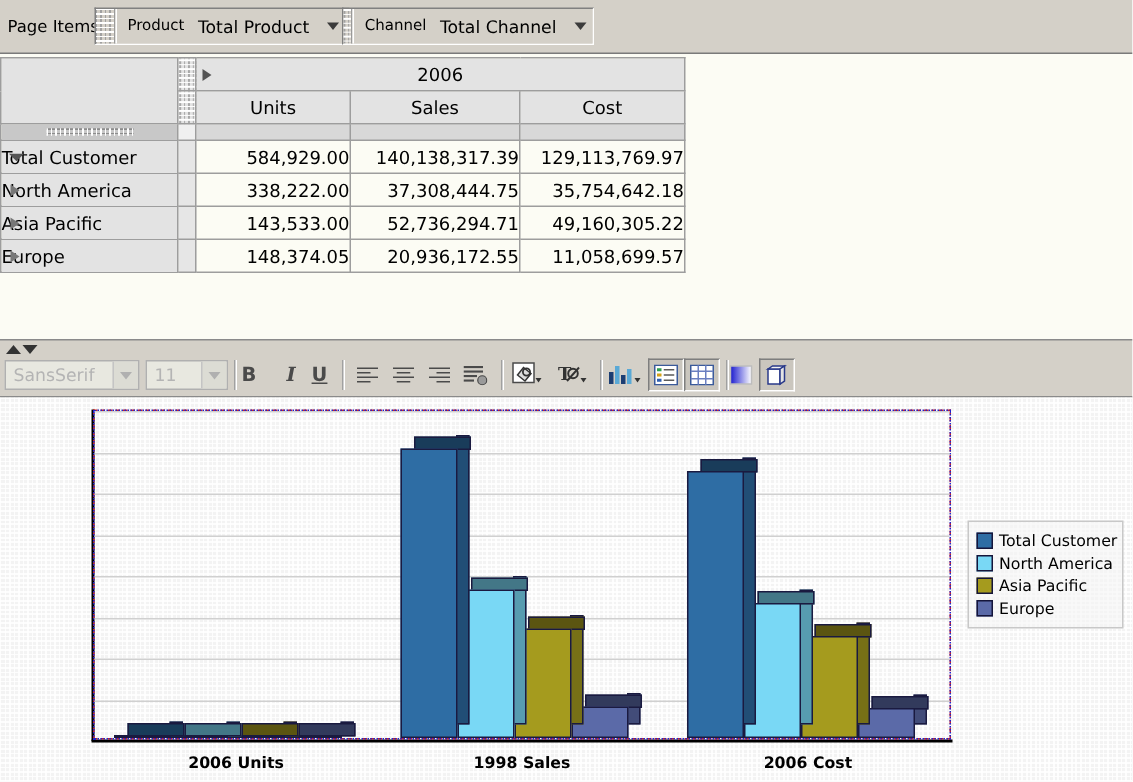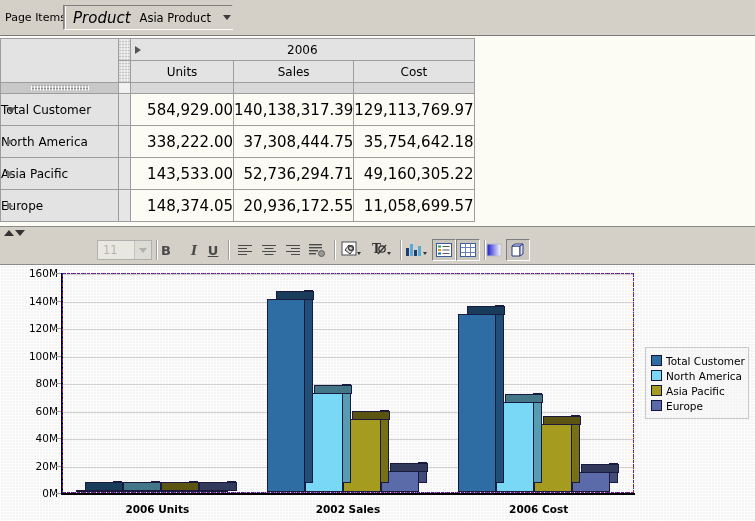--- a/index.html
+++ b/index.html
@@ -58,23 +58,22 @@
     flex: 1;
     background: #d4d0c8;
     display: flex;
     align-items: center;
     padding: 0 4px 0 7px;
     border-left: 1px solid #ffffff;
     box-sizing: border-box;
     position: relative;
   }
   .pi-dim {
-    font-size: 15px;
+    font-size: 10px;
     white-space: nowrap;
-    font-style: italic;
   }
   .pi-val {
     font-size: 11.5px;
     white-space: nowrap;
     margin-left: 9px;
   }
   .pi-arrow {
     margin-left: 12px;
     width: 0; height: 0;
     border-left: 4px solid transparent;
@@ -185,24 +184,24 @@
     left: 6px; top: 50%;
     transform: translateY(-50%);
     width: 0; height: 0;
     border-top: 4px solid transparent;
     border-bottom: 4px solid transparent;
     border-left: 6px solid #777;
   }
   .gut-cell { background: #e6e6e6; }
   .val-cell {
     background: #fcfcf4;
-    height: 32px;
+    height: 22px;
     text-align: right;
     padding-right: 4px;
-    font-size: 15px;
+    font-size: 12px;
     white-space: nowrap;
   }
 
   
   #splitter {
     position: absolute;
     left: 0; top: 226px;
     width: 755px; height: 10px;
     background: #d4d0c8;
     border-top: 1px solid #8a8a8a;
@@ -465,25 +464,33 @@
 </head>
 <body>
 
 <div id="page-items-bar">
   <div id="page-items-label">Page Items</div>
 
   <div class="pi-chip" id="pi-chip-product">
     <div class="pi-grip"></div>
     <div class="pi-body">
       <span class="pi-dim">Product</span>
-      <span class="pi-val">Asia Product</span>
+      <span class="pi-val">Total Product</span>
       <span class="pi-arrow"></span>
     </div>
   </div>
 
+  <div class="pi-chip" id="pi-chip-channel">
+    <div class="pi-grip"></div>
+    <div class="pi-body">
+      <span class="pi-dim">Channel</span>
+      <span class="pi-val">Total Channel</span>
+      <span class="pi-arrow"></span>
+    </div>
+  </div>
 </div>
 
 <div id="table-panel">
   <table id="xtab">
     <colgroup>
       <col class="c-corner">
         <col class="c-gutter">
       <col class="c-units">
         <col class="c-sales">
         <col class="c-cost">
@@ -560,20 +567,26 @@
   </table>
 </div>
 
 <div id="splitter">
   <span id="split-up"></span>
   <span id="split-down"></span>
 </div>
 
 <div id="format-toolbar">
 
+  <div class="combo" id="font-combo">
+    <div class="combo-text">SansSerif</div>
+    <div class="combo-btn">
+        <i></i>
+      </div>
+  </div>
 
   <div class="combo" id="size-combo">
     <div class="combo-text">11</div>
     <div class="combo-btn">
         <i></i>
       </div>
   </div>
 
   <div class="tb-sep" style="left:156px"></div>
 
@@ -689,40 +702,20 @@
       <path d="M2 3 L10 3 L10 13 L2 13 Z" fill="#ffffff" stroke="#2a3a8a" stroke-width="1"></path>
       <path d="M2 3 L5 1 L13 1 L10 3 Z" fill="#f2f2f2" stroke="#2a3a8a" stroke-width="1"></path>
       <path d="M10 3 L13 1 L13 11 L10 13 Z" fill="#e4e4e4" stroke="#2a3a8a" stroke-width="1"></path>
     </svg>
   </div>
 </div>
 
 <div id="chart-panel">
   <div id="chart-bg-texture"></div>
 
-  <div id="y-labels">
-      <div class="y-tick-label" style="top: 8px;">160M</div>
-      <div class="y-tick-mark" style="top: 8px;"></div>
-      <div class="y-tick-label" style="top: 35.5px;">140M</div>
-      <div class="y-tick-mark" style="top: 35.5px;"></div>
-      <div class="y-tick-label" style="top: 63px;">120M</div>
-      <div class="y-tick-mark" style="top: 63px;"></div>
-      <div class="y-tick-label" style="top: 90.5px;">100M</div>
-      <div class="y-tick-mark" style="top: 90.5px;"></div>
-      <div class="y-tick-label" style="top: 118px;">80M</div>
-      <div class="y-tick-mark" style="top: 118px;"></div>
-      <div class="y-tick-label" style="top: 145.5px;">60M</div>
-      <div class="y-tick-mark" style="top: 145.5px;"></div>
-      <div class="y-tick-label" style="top: 173px;">40M</div>
-      <div class="y-tick-mark" style="top: 173px;"></div>
-      <div class="y-tick-label" style="top: 200.5px;">20M</div>
-      <div class="y-tick-mark" style="top: 200.5px;"></div>
-      <div class="y-tick-label" style="top: 228px;">0M</div>
-      <div class="y-tick-mark" style="top: 228px;"></div>
-    </div>
   <div id="y-axis-line"></div>
   <div id="x-axis-line"></div>
 
   <div id="plot-area">
     <div id="gridlines">
         <div class="gridline" style="top: 0px;"></div>
         <div class="gridline" style="top: 27.5px;"></div>
         <div class="gridline" style="top: 55px;"></div>
         <div class="gridline" style="top: 82.5px;"></div>
         <div class="gridline" style="top: 110px;"></div>
@@ -795,21 +788,21 @@
             <div class="side" style="left: 37px; height: 20px; bottom: 9px; background: rgb(66, 76, 121);"></div>
             <div class="top" style="left: 9px; width: 38px; bottom: 19px; background: rgb(50, 58, 92);"></div>
             <div class="face" style="height: 20px; background: rgb(91, 106, 168);"></div>
           </div>
         </div>
       </div>
   </div>
 
   <div id="x-labels">
       <div class="x-label" style="left: 62px; width: 190.667px;">2006 Units</div>
-      <div class="x-label" style="left: 252.667px; width: 190.667px;">2002 Sales</div>
+      <div class="x-label" style="left: 252.667px; width: 190.667px;">1998 Sales</div>
       <div class="x-label" style="left: 443.333px; width: 190.667px;">2006 Cost</div>
     </div>
 
   <div id="legend">
       <div class="legend-row">
         <span class="legend-swatch" style="background: rgb(46, 109, 164);"></span>
         <span class="legend-text">Total Customer</span>
       </div>
       <div class="legend-row">
         <span class="legend-swatch" style="background: rgb(121, 216, 245);"></span>

